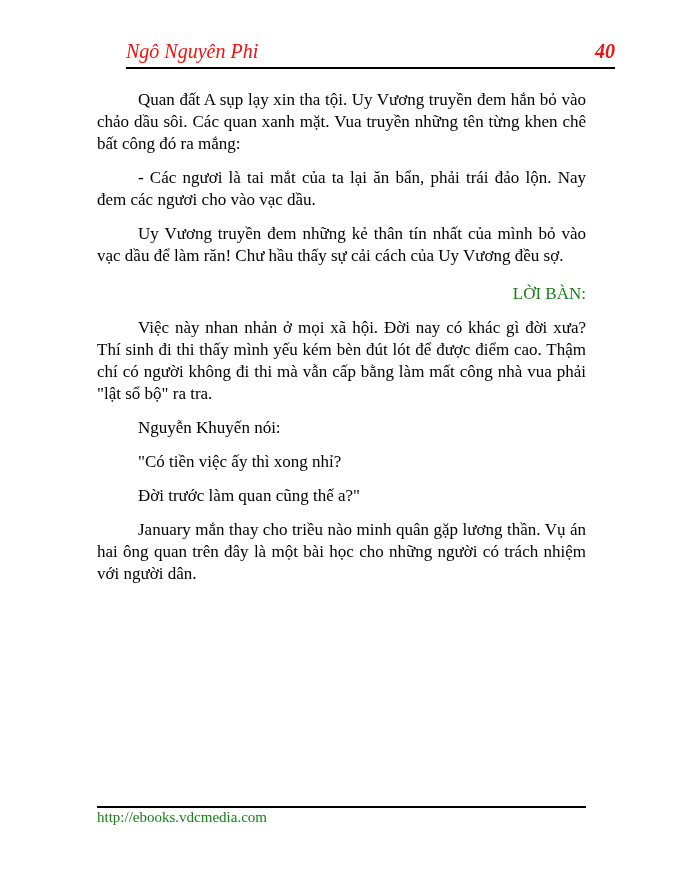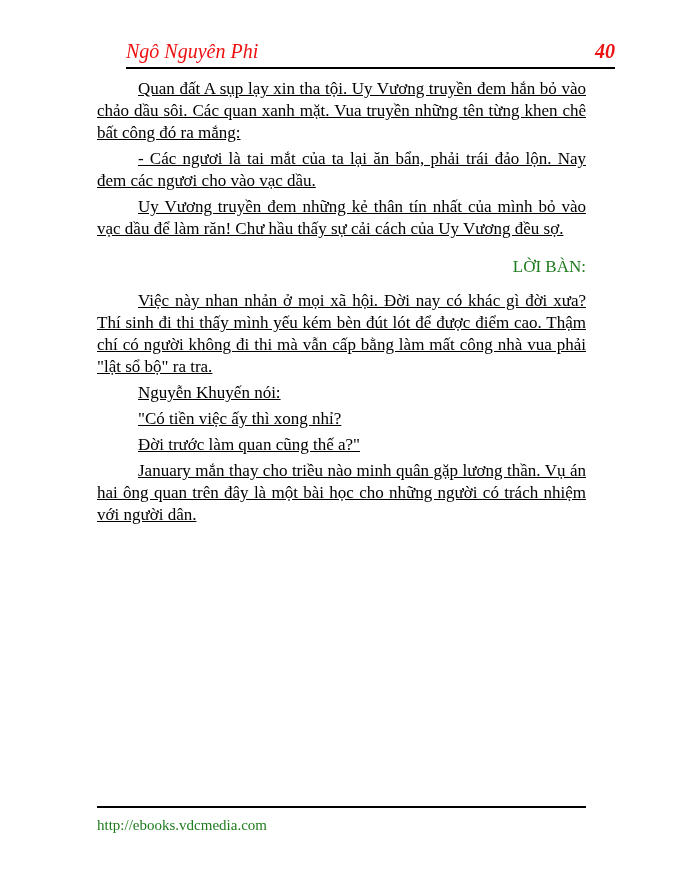--- a/index.html
+++ b/index.html
@@ -40,40 +40,38 @@
   .content {
     position: absolute;
     top: 77px;
     left: 97px;
     width: 489px;
     font-size: 17px;
     line-height: 22px;
     text-align: justify;
   }
   .content p {
-    margin: 1px 0 4px 0;
+    margin: 12px 0 4px 0;
     text-indent: 41px;
-    text-decoration: underline;
   }
   .section-heading {
     margin: 16px 0 12px 0;
     text-indent: 41px;
     color: #1e7b1e;
     text-align: right;
     font-size: 17px;
     line-height: 22px;
   }
   
   .footer {
     position: absolute;
     top: 806px;
     left: 97px;
     width: 489px;
     border-top: 2px solid #000000;
-    padding-top: 8px;
     font-size: 15px;
     line-height: 18px;
   }
   .footer a {
     color: #1e7b1e;
     text-decoration: none;
   }
 </style>
 </head>
 <body>

